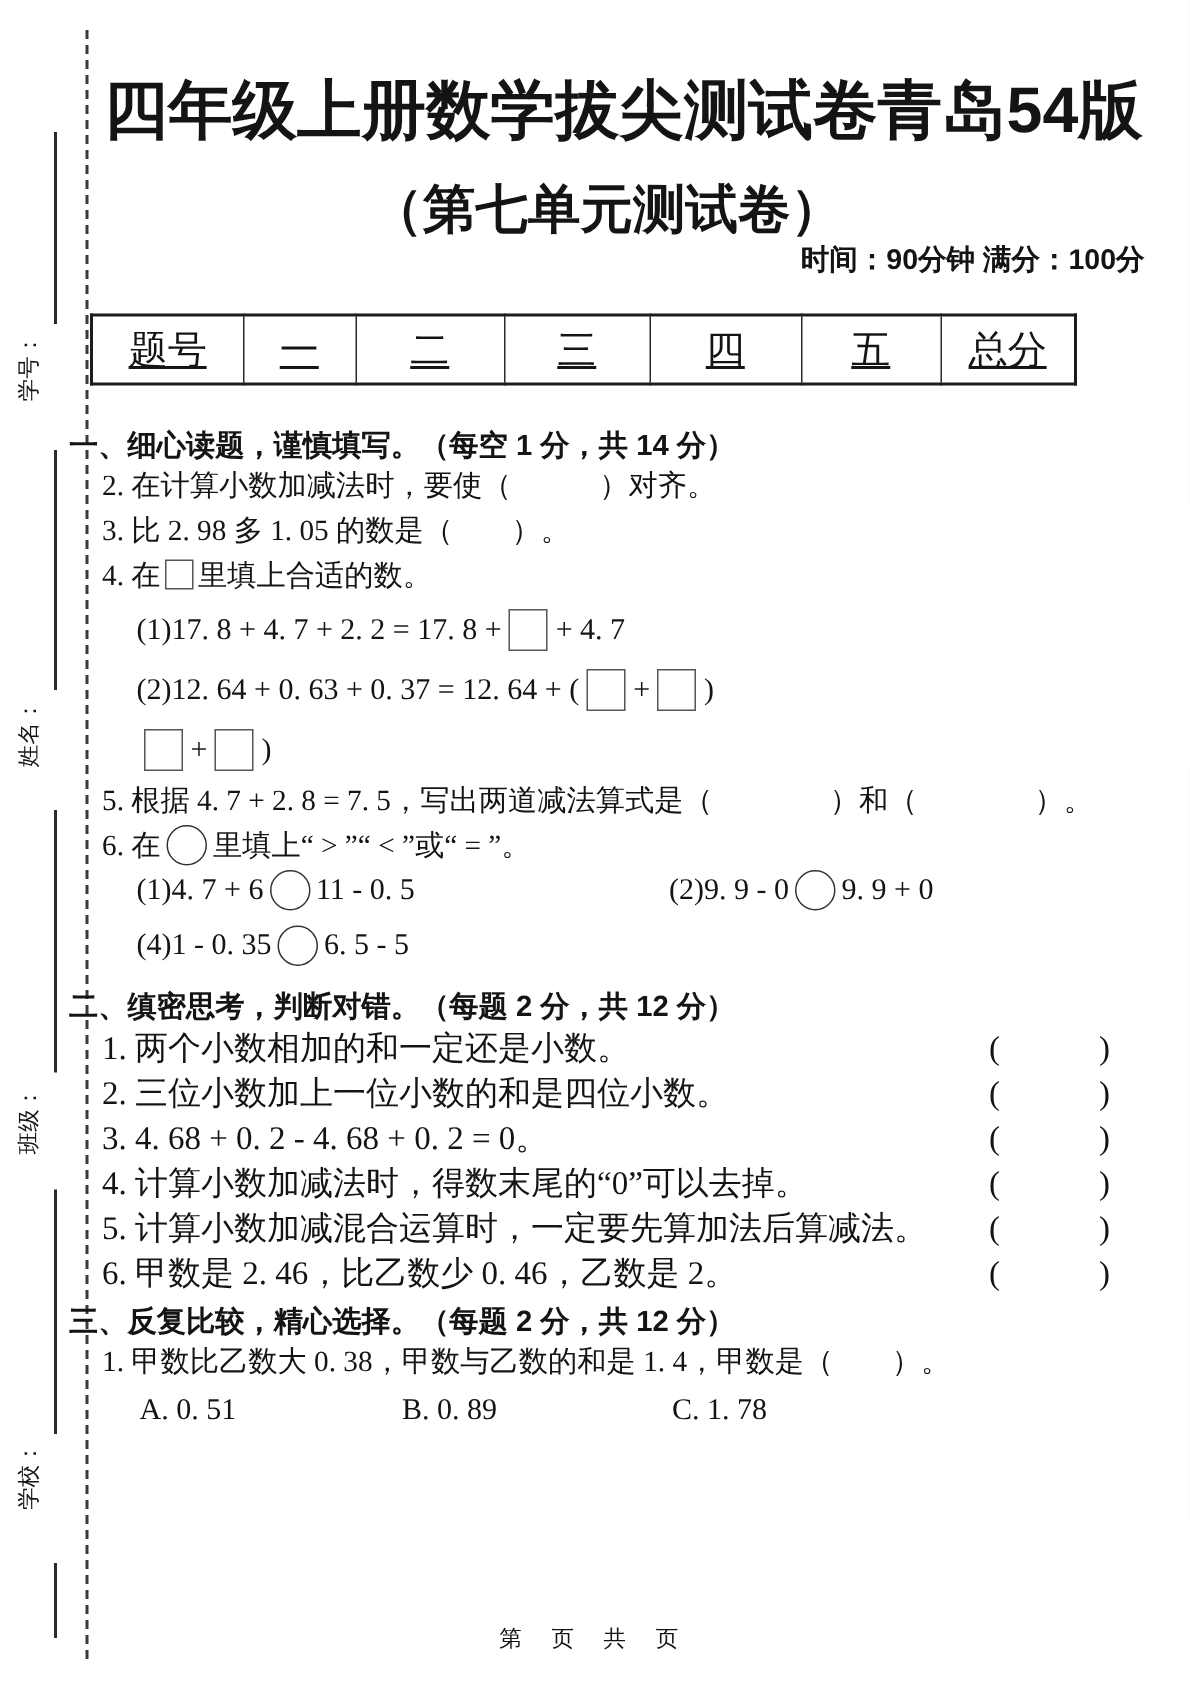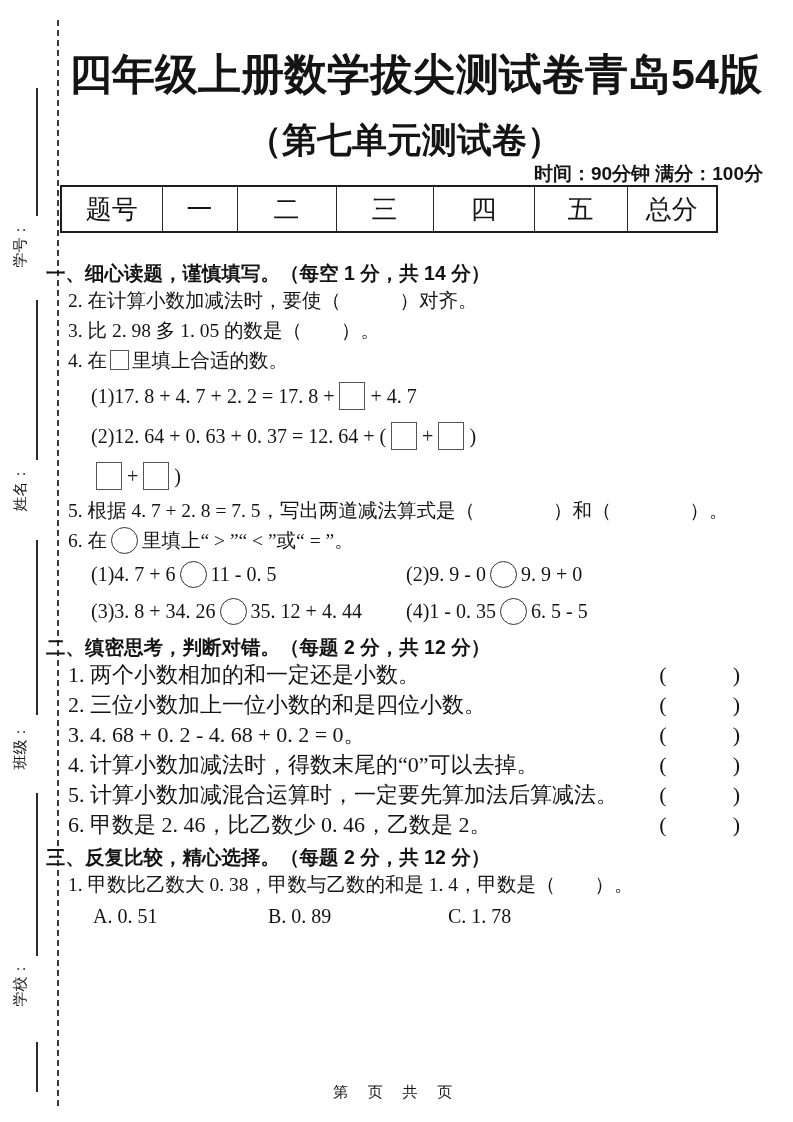--- a/index.html
+++ b/index.html
@@ -23,32 +23,32 @@
   
   .content{position:absolute;left:0;top:12px;width:793px;box-sizing:border-box;
            padding:0 30px 0 46px;}
   .title{margin:36px 0 0 22px;text-align:center;font-family:"Liberation Sans",sans-serif;
          font-weight:bold;font-size:43px;line-height:52px;white-space:nowrap;}
   .subtitle{margin-top:17px;text-align:center;font-family:"Liberation Sans",sans-serif;
             font-weight:bold;font-size:35px;line-height:46px;}
   .meta{text-align:right;font-family:"Liberation Sans",sans-serif;
         font-weight:bold;font-size:19px;line-height:22px;}
 
-  table.score{border-collapse:collapse;margin:0 0 0 14px;table-layout:fixed;width:537px;
-              border:2.5px solid #1c1c1c;}
+  table.score{border-collapse:collapse;margin:24px 0 0 14px;table-layout:fixed;width:537px;
+              border:2.5px solid #1c1c1c;text-decoration:underline;}
   table.score td{border:1.5px solid #2a2a2a;height:44px;text-align:center;
                  font-family:"Liberation Sans",sans-serif;font-size:26px;font-weight:500;
                  padding:0;}
 
   .sec-head{margin-top:27px;font-family:"Liberation Sans",sans-serif;font-weight:bold;
             font-size:19.5px;line-height:26px;}
   .sec-head.tight{margin-top:4px;}
   .q{padding-left:22px;font-size:19.5px;line-height:30px;}
   .eq{padding-left:45px;height:40px;display:flex;align-items:center;font-size:20px;}
-  .pair{padding-left:45px;height:37px;display:flex;align-items:center;font-size:20px;}
+  .pair{padding-left:45px;height:37px;display:flex;align-items:flex-start;font-size:20px;gap:40px;}
   .pair .c1{width:315px;display:flex;align-items:center;}
   .pair .c2{display:flex;align-items:center;}
 
   .box{display:inline-block;width:24px;height:26px;border:1.5px solid #555;margin:0 5px;
        flex:0 0 auto;}
   .sq{display:inline-block;width:17px;height:18px;border:1.5px solid #555;margin:0 3px;
       vertical-align:-3px;}
   .circ{display:inline-block;width:25px;height:25px;border:1.5px solid #333;border-radius:50%;
         margin:0 4px;vertical-align:-7px;flex:0 0 auto;}
 
@@ -142,25 +142,20 @@
         <span class="circ"></span>
         <span>11 - 0. 5</span>
       </span>
       <span class="c2">
         <span>(2)9. 9 - 0</span>
         <span class="circ"></span>
         <span>9. 9 + 0</span>
       </span>
     </div>
     <div class="pair">
-      <span class="c1">
-        <span>(3)3. 8 + 34. 26</span>
-        <span class="circ"></span>
-        <span>35. 12 + 4. 44</span>
-      </span>
       <span class="c2">
         <span>(4)1 - 0. 35</span>
         <span class="circ"></span>
         <span>6. 5 - 5</span>
       </span>
     </div>
 
     <div class="sec-head tight">二、缜密思考，判断对错。（每题 2 分，共 12 分）</div>
     <div class="jrow">
       <span>1. 两个小数相加的和一定还是小数。</span>

